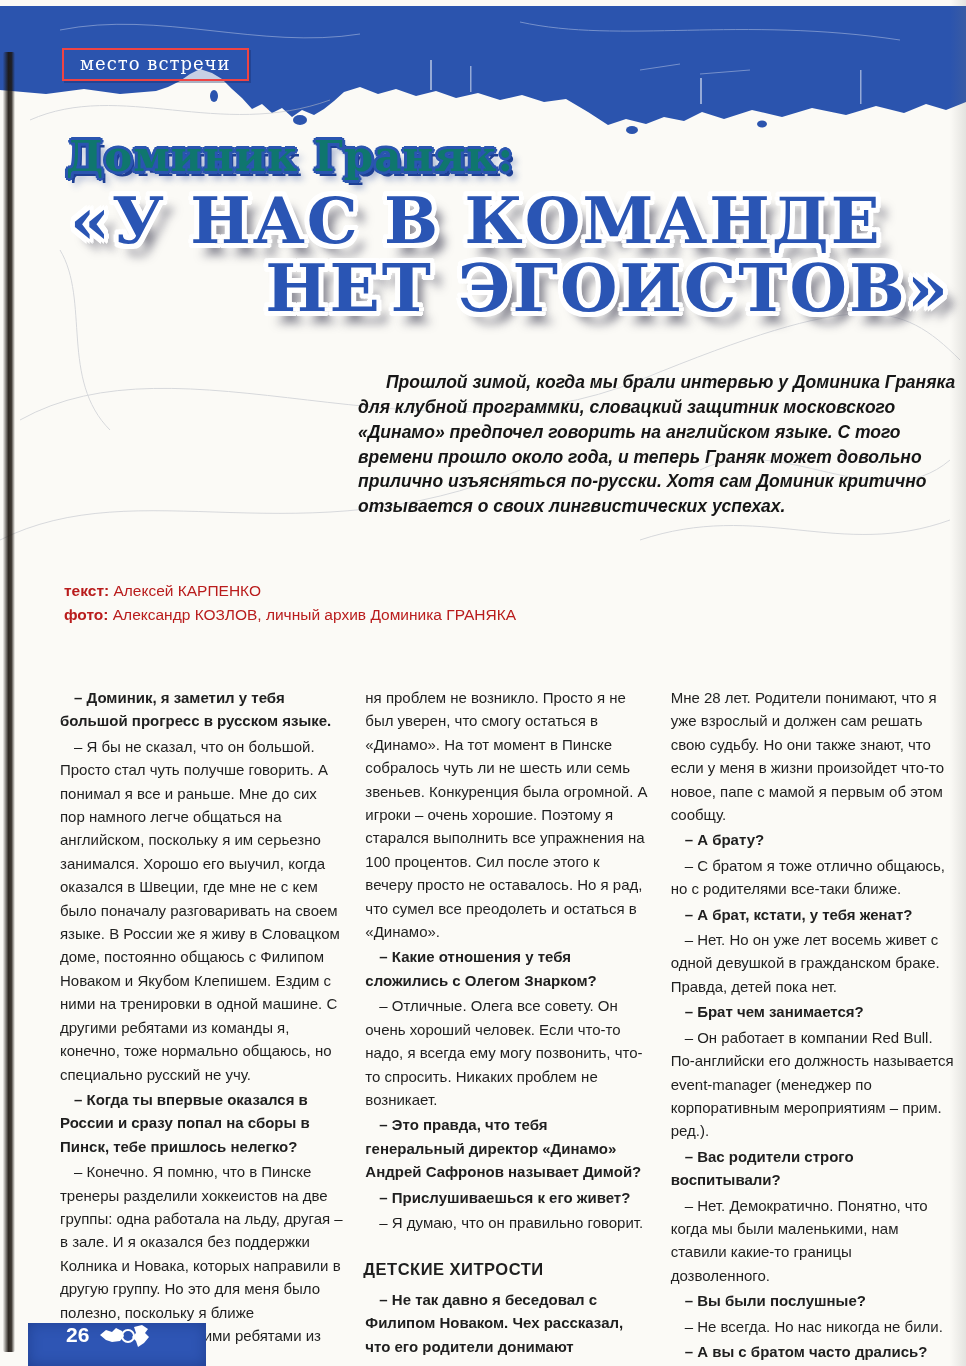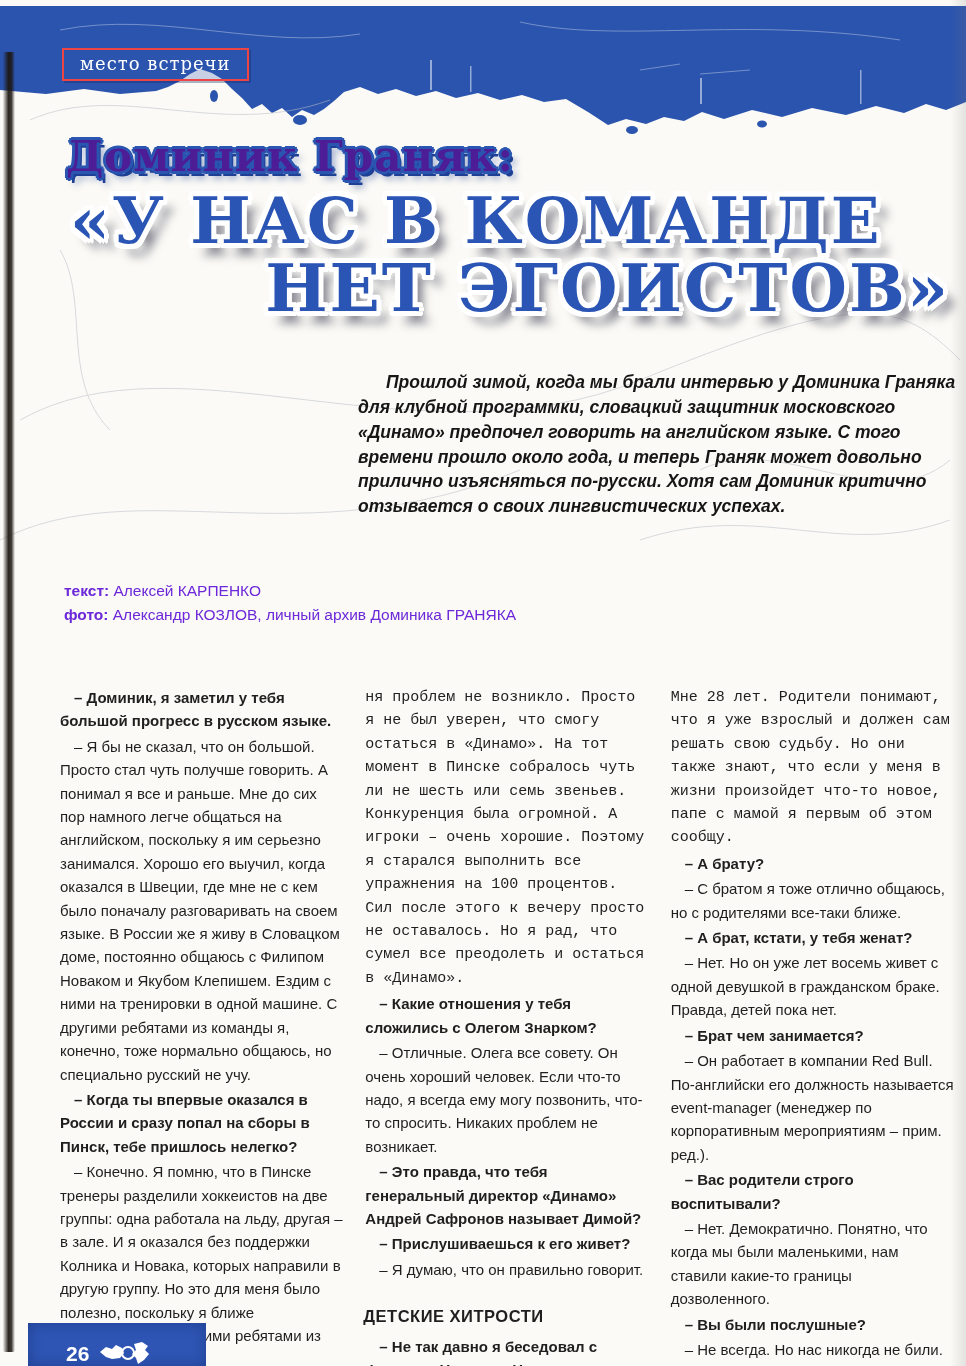--- a/index.html
+++ b/index.html
@@ -35,21 +35,21 @@
     font-size:18px;letter-spacing:1px;
     background:rgba(43,84,174,.25);
     box-shadow:2px 2px 0 rgba(20,40,100,.35);
   }
 
   .kicker{
     position:absolute;left:66px;top:132px;
     font-family:"DejaVu Serif", serif;
     font-weight:bold;
     font-size:42px;letter-spacing:1px;
-    color:#4c1d95;
+    color:#0f766e;
     text-shadow:
       -3px 0 0 #2a55b0, 3px 0 0 #2a55b0, 0 -3px 0 #2a55b0, 0 3px 0 #2a55b0,
       -2px -2px 0 #2a55b0, 2px -2px 0 #2a55b0, -2px 2px 0 #2a55b0, 2px 2px 0 #2a55b0,
       4px 5px 0 #1d3f94, 7px 8px 7px rgba(40,70,150,.45);
     white-space:nowrap;
   }
 
   .display-title{
     position:absolute;left:0;top:188px;width:966px;
     font-family:"DejaVu Serif", serif;
@@ -71,38 +71,38 @@
   .lead{
     position:absolute;left:358px;top:370px;width:602px;
     font-style:italic;font-weight:bold;
     font-size:17.5px;line-height:1.42;
     color:#161616;
     text-indent:28px;
   }
 
   .byline{
     position:absolute;left:64px;top:579px;
-    font-size:15.5px;line-height:1.55;color:#6d28d9;
+    font-size:15.5px;line-height:1.55;color:#b91c1c;
   }
   .byline .lbl{font-weight:bold;}
 
   .columns{
     position:absolute;left:58px;top:684px;width:898px;
     display:grid;grid-template-columns:repeat(3,1fr);column-gap:18px;
     font-size:15px;line-height:23.4px;color:#1f1f1f;
   }
   .columns p{margin:2px;text-indent:14px;}
-  .columns p.cont{text-indent:0;font-family:Liberation Mono, monospace;}
+  .columns p.cont{text-indent:0;}
   .columns p.q{font-weight:bold;}
   .columns p.sub{font-weight:bold;font-size:16.5px;text-indent:0;margin:24px 0 6px 0;letter-spacing:.5px;}
 
   .page-badge{
     position:absolute;left:28px;top:1323px;width:178px;height:43px;
     background:#2e55b4;
-    display:flex;align-items:flex-end;gap:9px;
+    display:flex;align-items:flex-start;gap:9px;
     padding-left:38px;box-sizing:border-box;
     color:#fff;font-weight:bold;font-size:21px;
     box-shadow:inset 0 0 14px rgba(10,25,80,.35);
   }
   .page-badge .logo{display:block;}
 </style>
 </head>
 <body>
 
 <div class="sheet">

